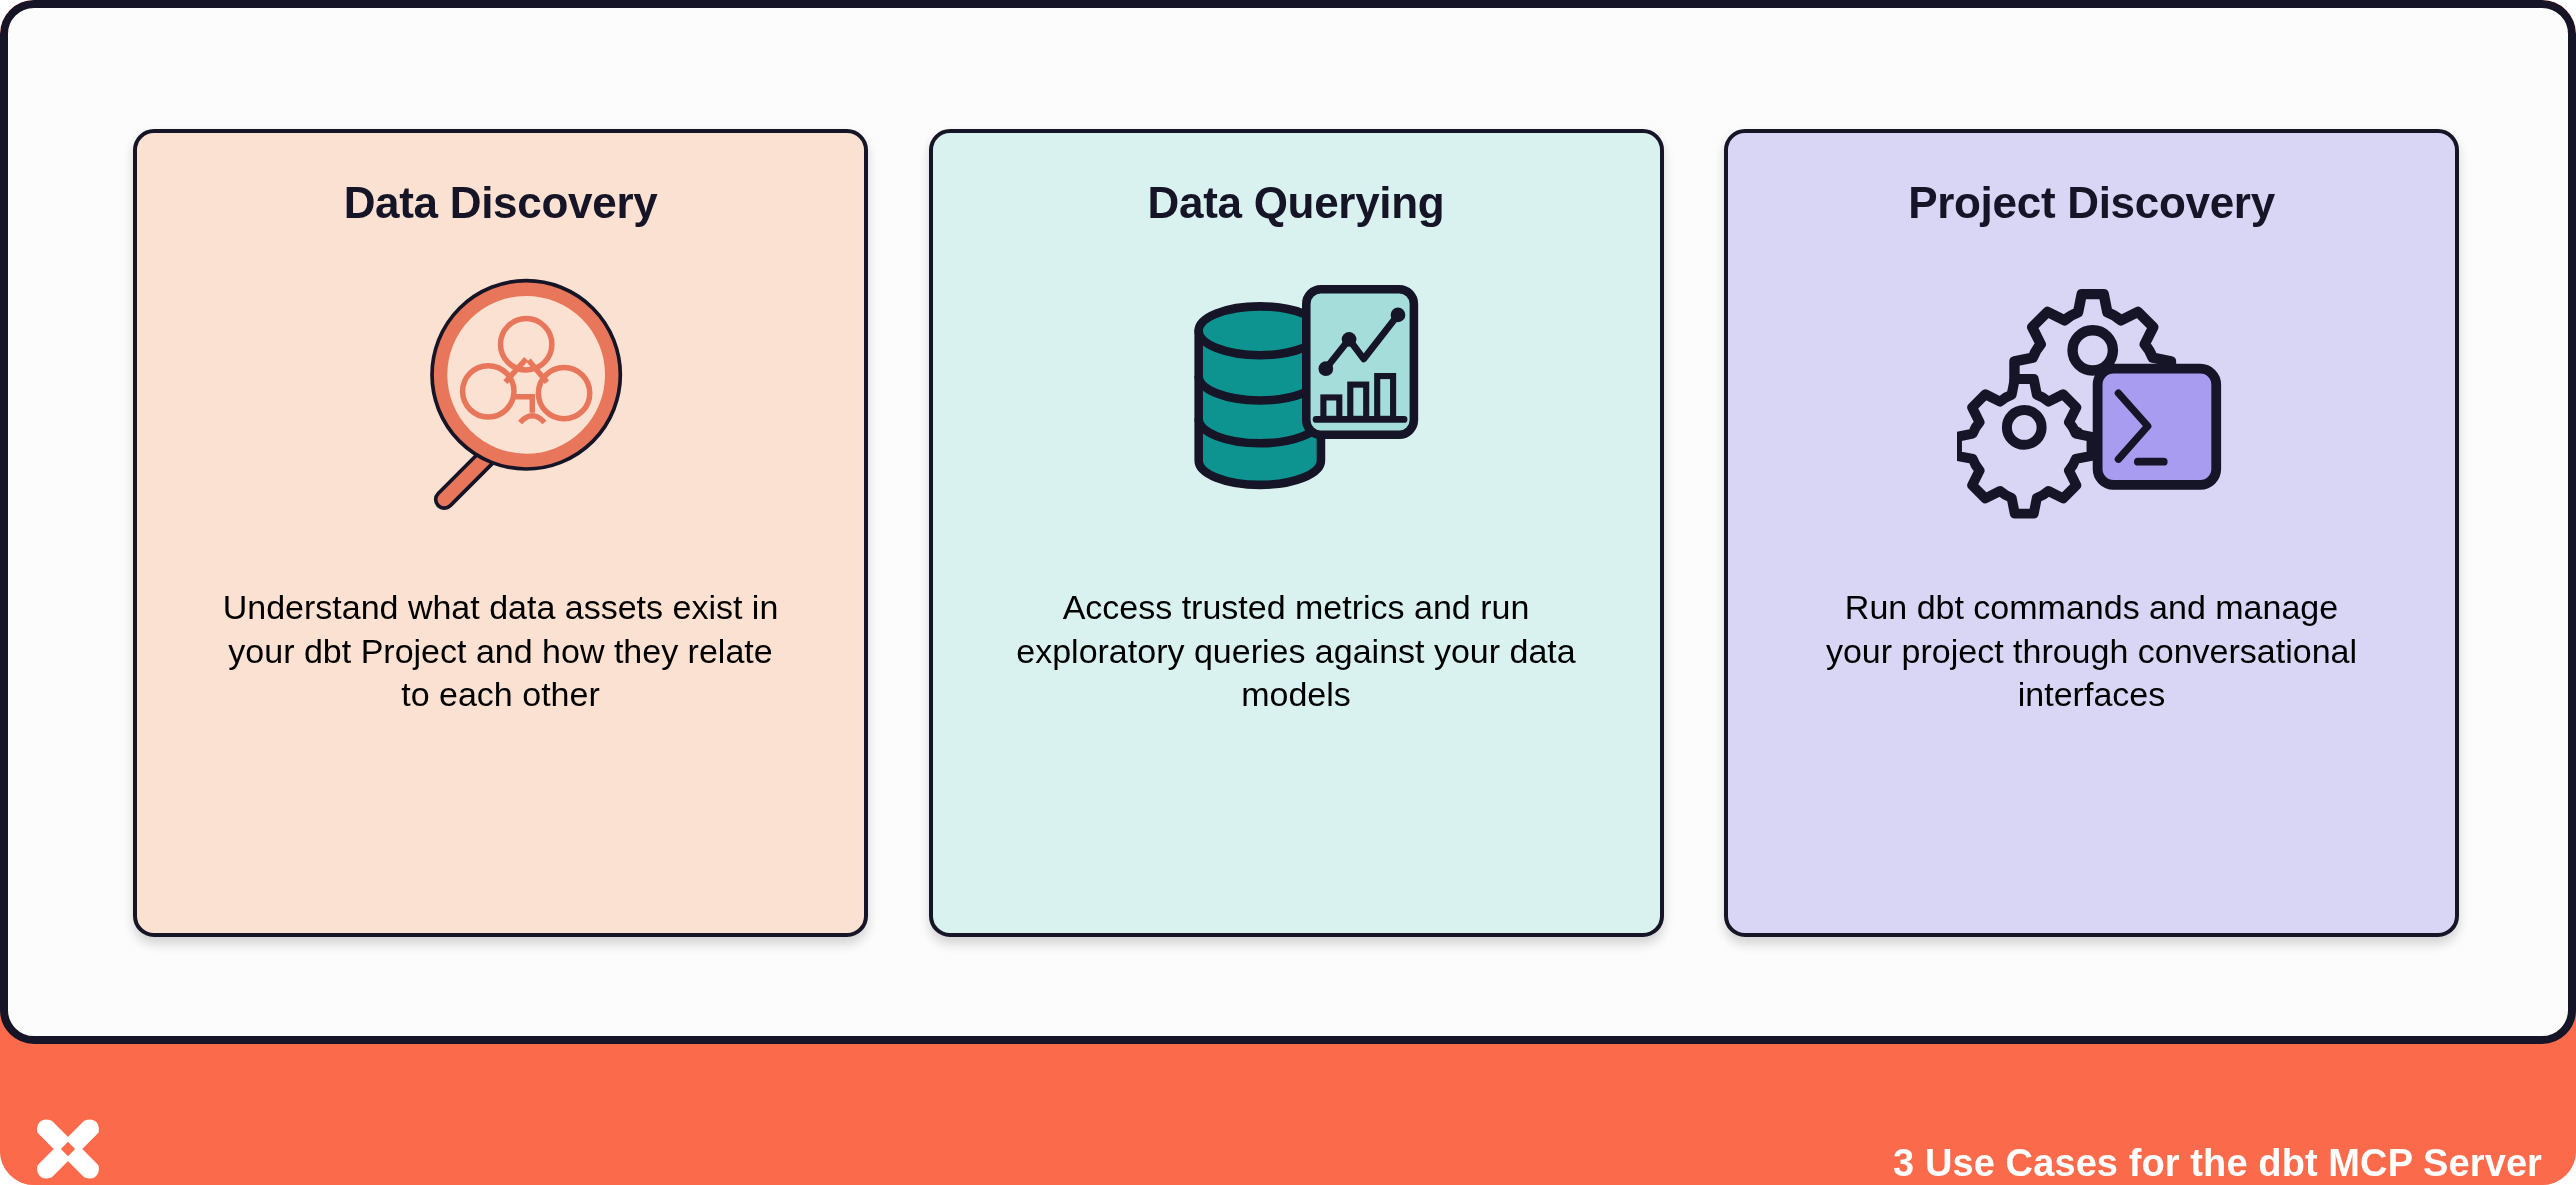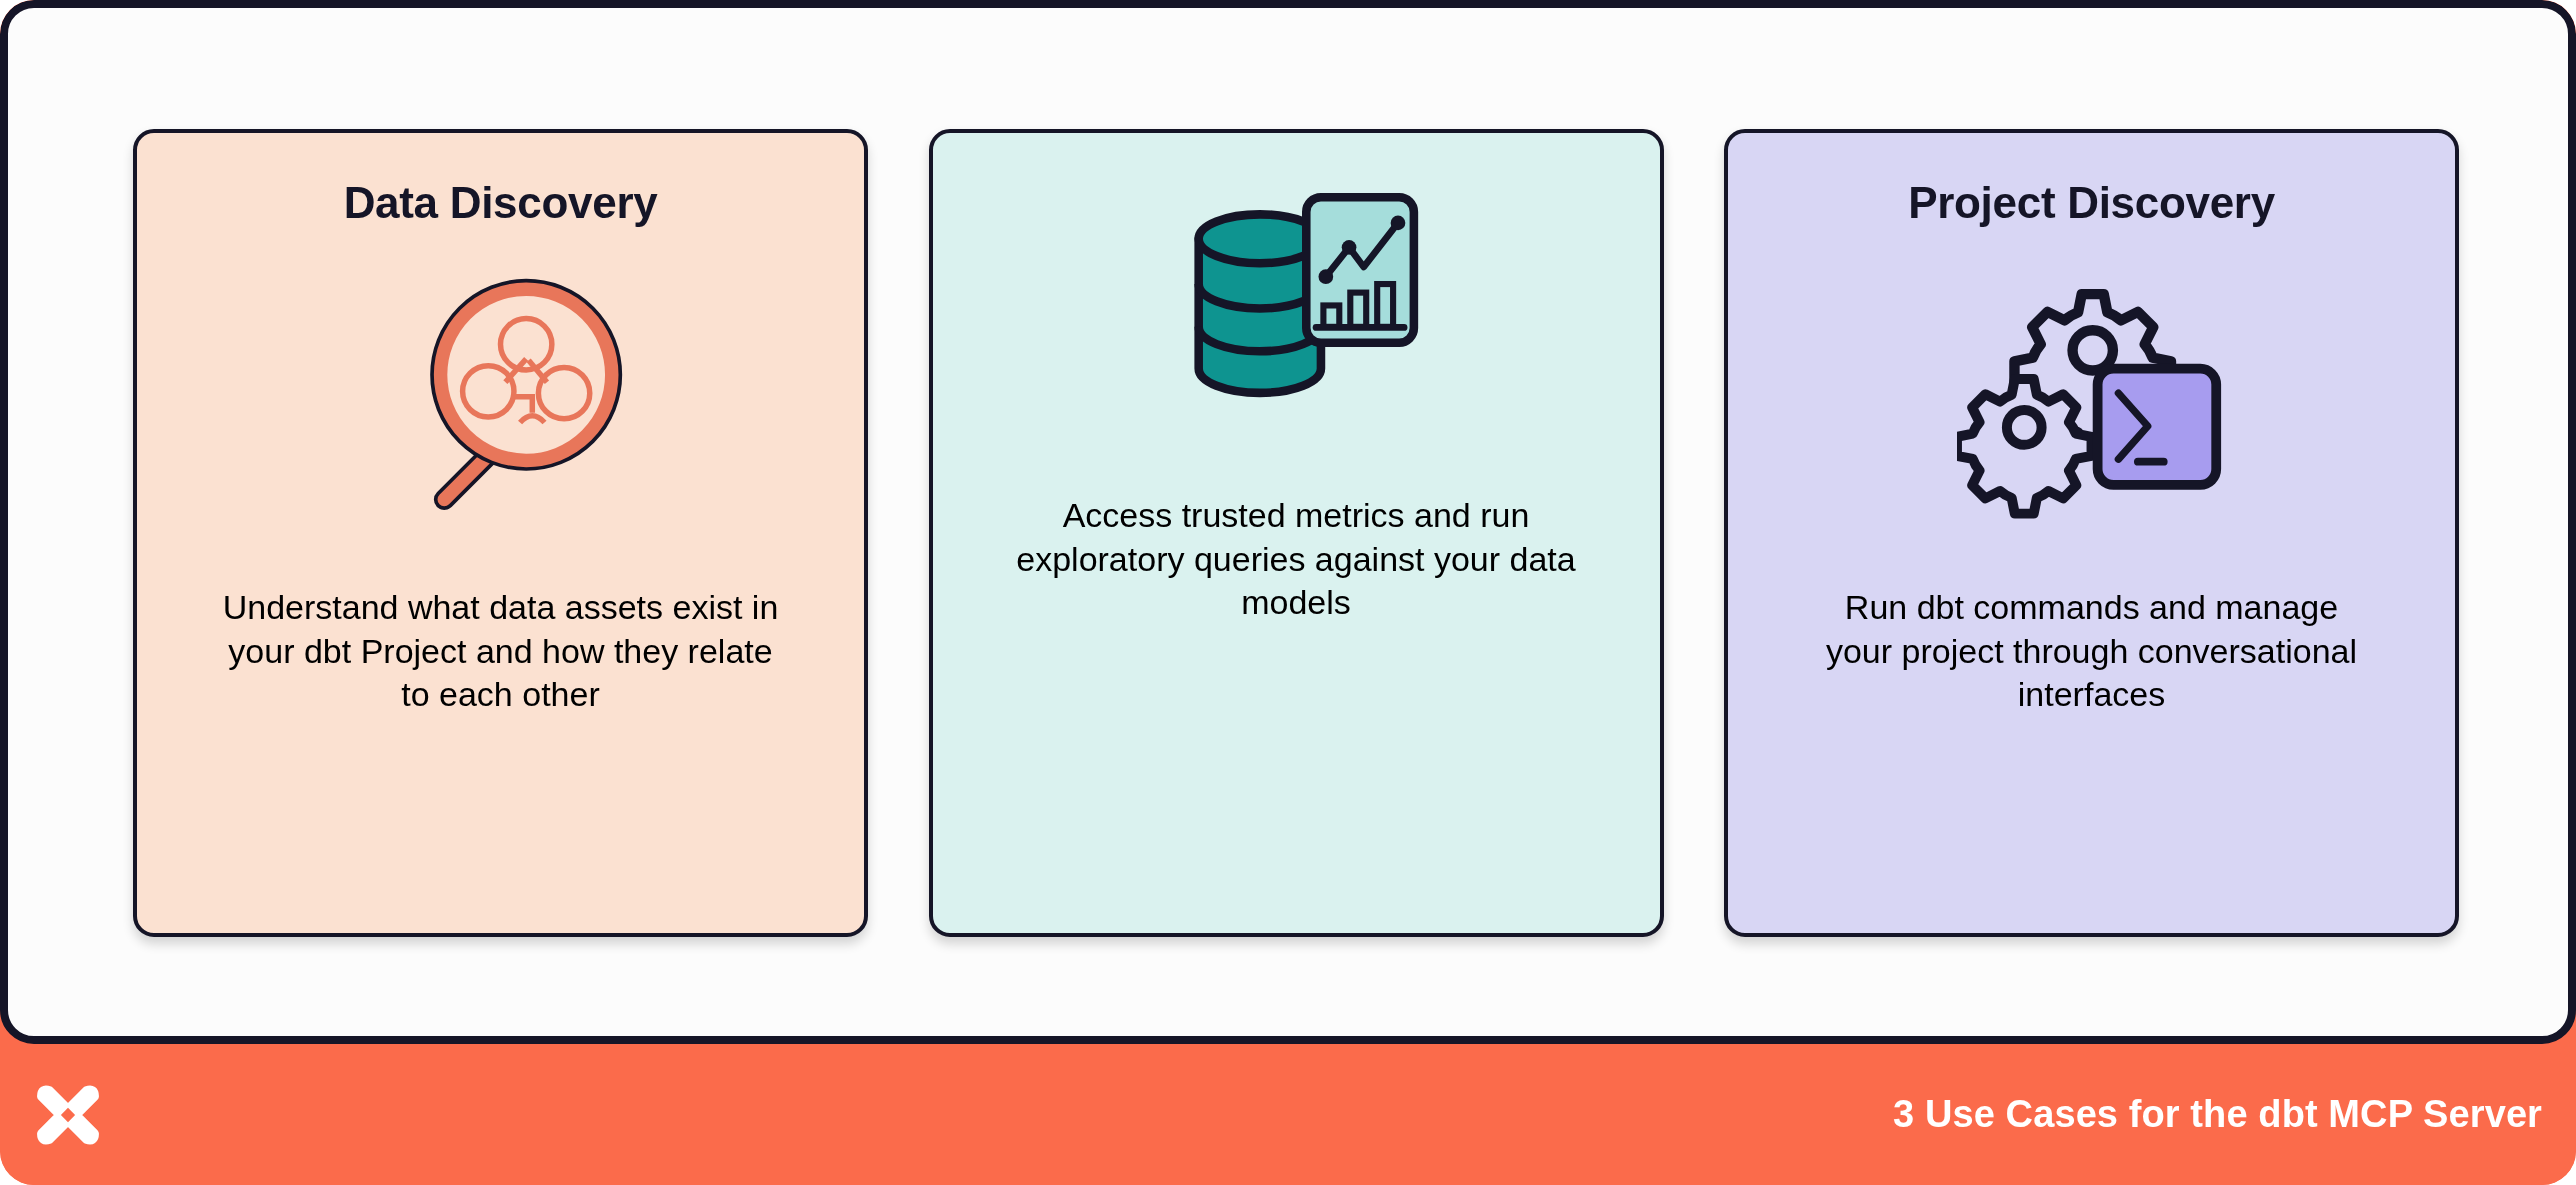--- a/index.html
+++ b/index.html
@@ -102,21 +102,21 @@
   .footer {
     position: absolute;
     left: 0;
     top: 1044px;
     width: 2576px;
     height: 141px;
     background: #FB6B4B;
     border-bottom-left-radius: 34px;
     border-bottom-right-radius: 34px;
     display: flex;
-    align-items: center;
+    align-items: flex-end;
     justify-content: space-between;
     box-sizing: border-box;
     padding: 0 34px 0 32px;
   }
   .footer-logo { width: 72px; height: 72px; display: block; }
   .footer-text {
     color: #FFFFFF;
     font-size: 38px;
     font-weight: 700;
     letter-spacing: 0.1px;
@@ -154,20 +154,21 @@
               <path d="M243 214 H272 V240"></path>
               <path d="M252 256 q20 -22 40 0"></path>
             </g>
           </svg>
         </div>
 
         <div class="card-body">Understand what data assets exist in your dbt Project and how they relate to each other</div>
       </div>
 
       <div class="card card-mint">
+        <div class="card-title">Data Querying</div>
 
         <div class="card-art">
           <svg width="269" height="257" viewBox="0 0 440 420">
 
             <path d="M60 96 v212 a100 40 0 0 0 200 0 v-212 z" fill="#0E9490" stroke="#151527" stroke-width="14" stroke-linejoin="round"></path>
 
             <path d="M60 170 a100 40 0 0 0 200 0" fill="none" stroke="#151527" stroke-width="14"></path>
             <path d="M60 240 a100 40 0 0 0 200 0" fill="none" stroke="#151527" stroke-width="14"></path>
 
             <ellipse cx="160" cy="96" rx="100" ry="40" fill="#0E9490" stroke="#151527" stroke-width="14"></ellipse>

